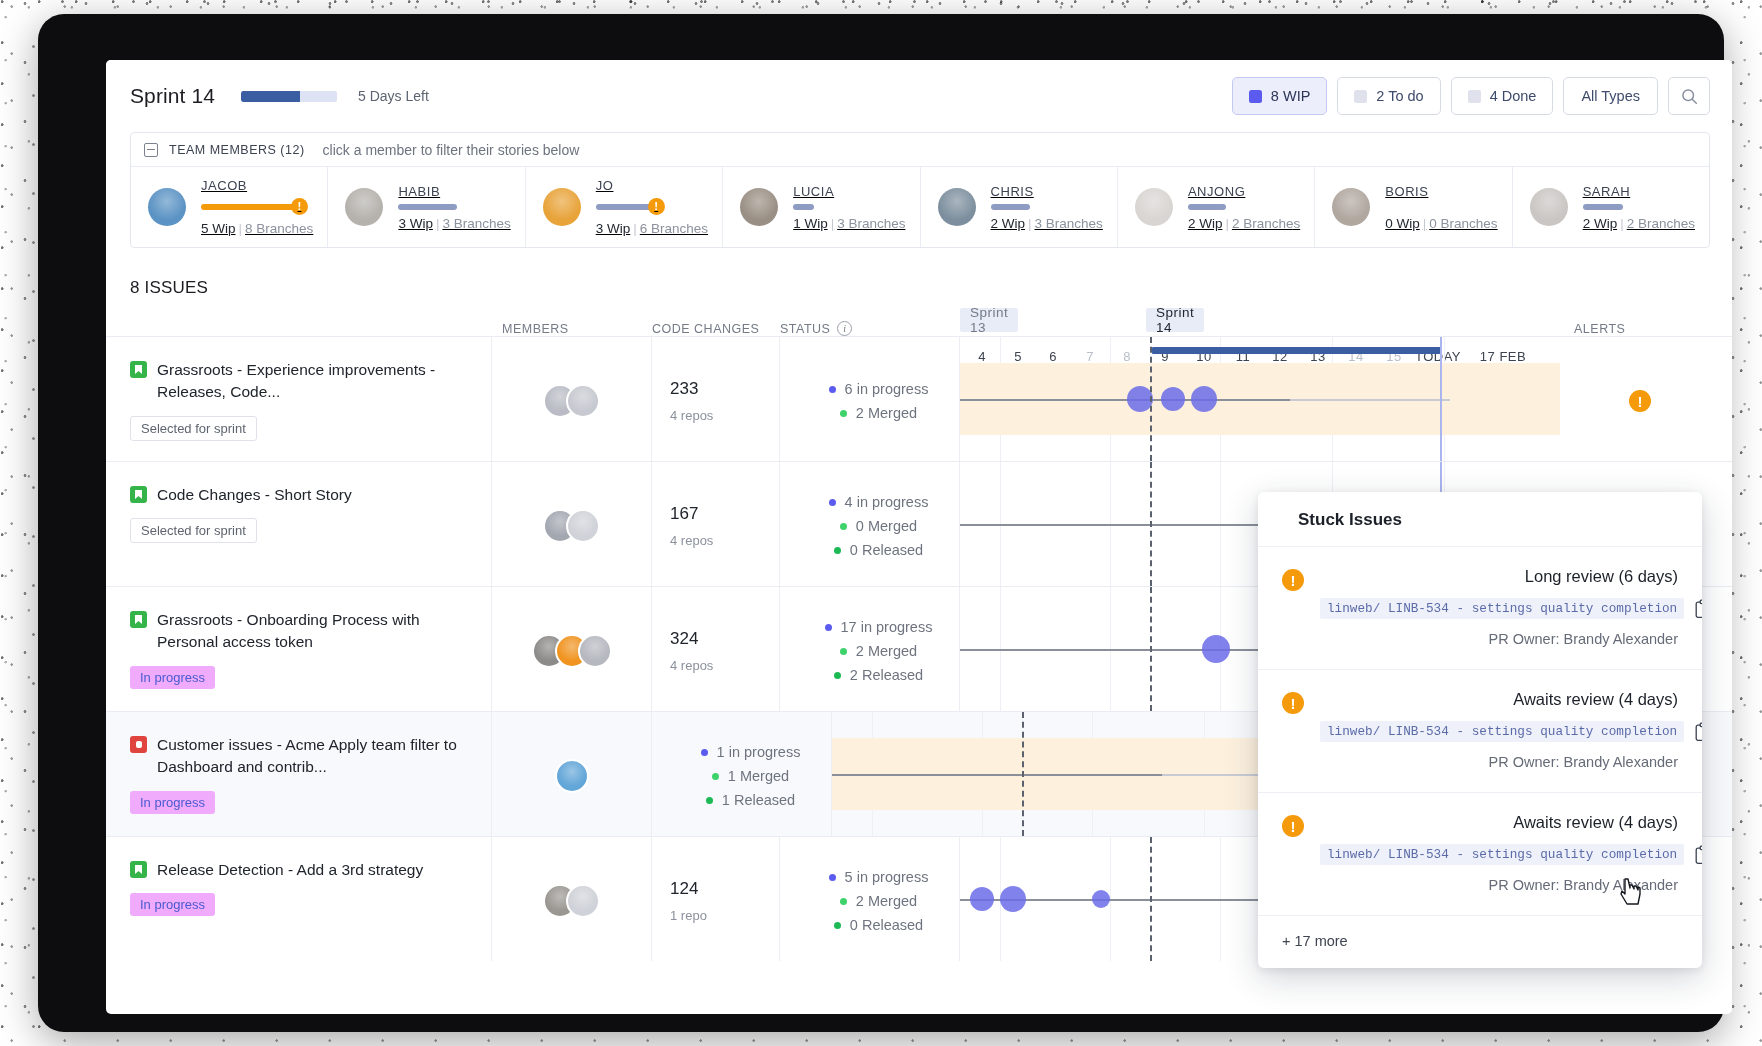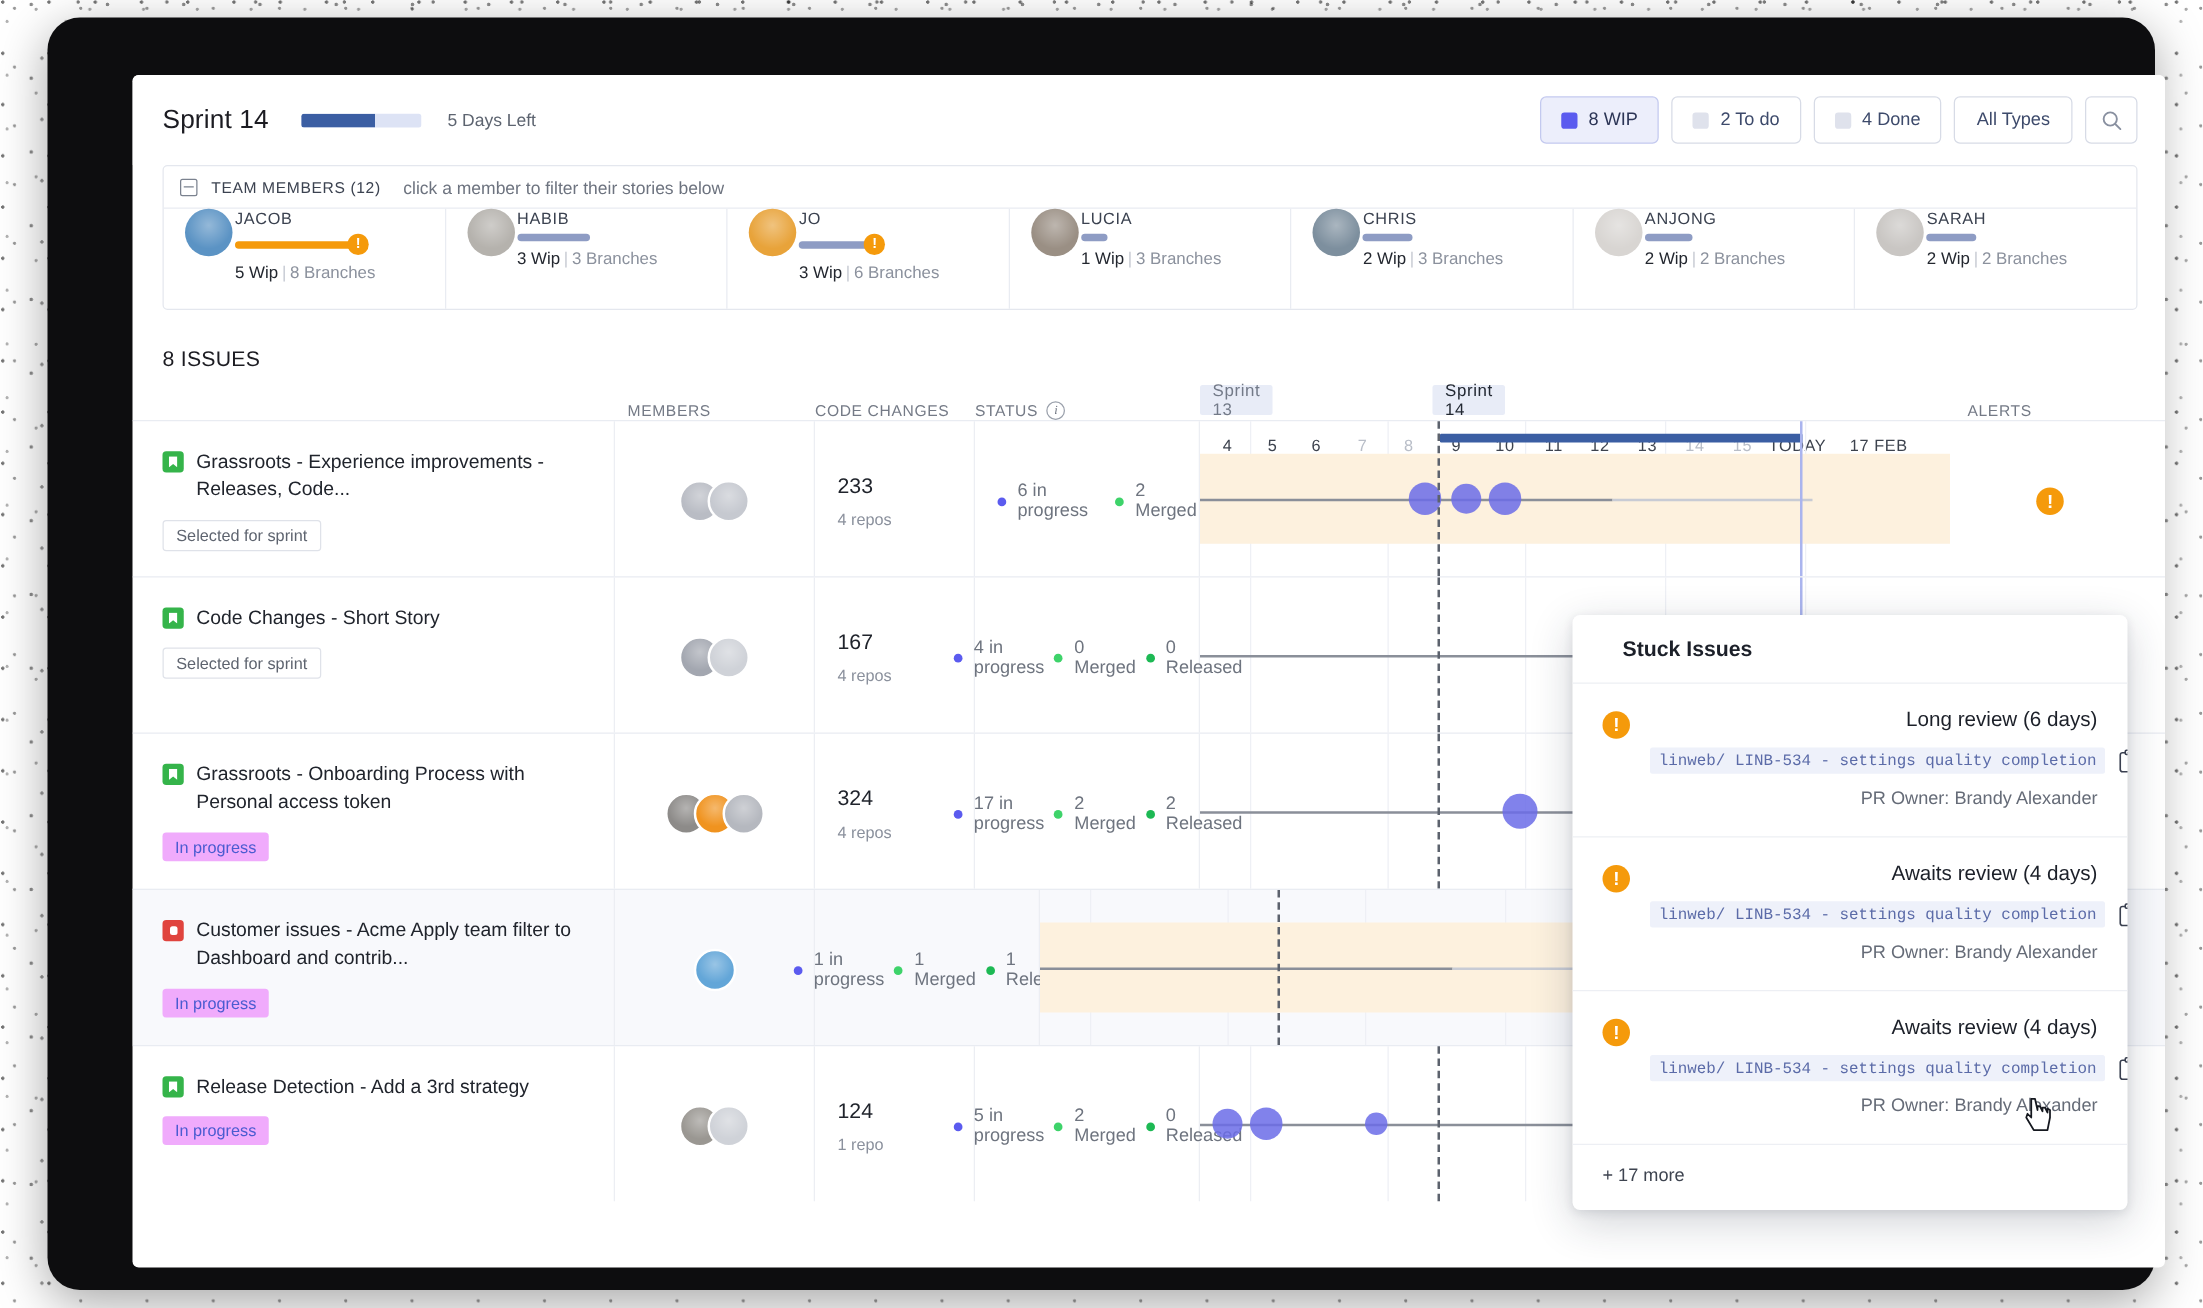--- a/index.html
+++ b/index.html
@@ -75,21 +75,21 @@
   .team-panel { margin: 0 22px 0 24px; border: 1px solid #e4e7ee; border-radius: 4px; }
   .team-head { height: 34px; display: flex; align-items: center; gap: 11px; padding: 0 13px; border-bottom: 1px solid #e9ecf2; }
   .collapse-box {
     width: 14px; height: 14px; border: 1.4px solid #7b828f; border-radius: 2px;
     display: flex; align-items: center; justify-content: center; cursor: pointer; flex: none;
   }
   .collapse-box i { display:block; width: 8px; height: 1.4px; background: #7b828f; }
   .team-label { font-size: 12.5px; letter-spacing: .5px; color: #3b4250; }
   .team-hint { font-size: 14px; color: #6d737f; margin-left: 7px; }
   .members-row { display: flex; height: 80px; }
-  .member { flex: 1 1 0; display: flex; gap: 2px; padding: 0 14px 0 17px; border-right: 1px solid #e9ecf2; cursor: pointer; }
+  .member { flex: 1 1 0; display: flex; align-items: center; gap: 15px; padding: 0 14px 0 17px; border-right: 1px solid #e9ecf2; cursor: pointer; text-decoration: underline; }
   .member:last-child { border-right: 0; }
   .avatar { width: 38px; height: 38px; border-radius: 50%; flex: none; background: #d4d7de; overflow: hidden; position: relative; }
   .avatar::after { content:""; position:absolute; inset:0; background: radial-gradient(circle at 50% 35%, rgba(255,255,255,.35), transparent 60%); }
   .m-body { flex: 1 1 auto; min-width: 0; }
   .m-name { font-size: 13px; letter-spacing: .55px; color: #3b4250; }
   .m-bar-row { display: flex; align-items: center; gap: 0; margin: 5px 0 6px; }
   .m-bar { height: 6px; border-radius: 3px; background: #8e9cc4; }
   .m-bar.warn { background: #f59a0b; }
   .m-alert { width: 17px; height: 17px; border-radius: 50%; background: #f59a0b; margin-left: -5px;
              display:flex; align-items:center; justify-content:center; color:#fff; font-size: 11.5px; font-weight: 700; line-height:1; flex:none;}
@@ -120,21 +120,21 @@
   .tick.dim { color: #b9bec8; }
   .tick.wide { white-space: nowrap; }
 
   .rows { position: relative; }
   .row { display: flex; border-top: 1px solid #e9ecf2; min-height: 125px; position: relative; }
   .row.alt { background: #f8f9fc; }
   .cell { padding: 22px 0 18px; position: relative; }
   .cell.c-issue { padding-left: 24px; padding-right: 18px; border-right: 1px solid #eceef3; }
   .cell.c-members { border-right: 1px solid #eceef3; display:flex; align-items:center; justify-content:center; }
   .cell.c-code { border-right: 1px solid #eceef3; display:flex; flex-direction:column; justify-content:center; align-items:flex-start; padding-left: 18px;}
-  .cell.c-status { border-right: 1px solid #eceef3; display:flex; flex-direction:row; justify-content:center; padding-left: 18px; gap: 8px;}
+  .cell.c-status { border-right: 1px solid #eceef3; display:flex; flex-direction:column; justify-content:center; padding-left: 18px; gap: 8px;}
   .cell.c-time { padding: 0; }
   .cell.c-alerts { display:flex; align-items:center; justify-content:center; }
 
   .issue-title-row { display: flex; gap: 10px; }
   .bookmark { width: 17px; height: 17px; border-radius: 3px; flex: none; margin-top: 2px;
               display:flex; align-items:center; justify-content:center; }
   .bookmark.story { background: #35b44a; }
   .bookmark.bug   { background: #e0443e; }
   .bookmark i { display:block; width: 7px; height: 9px; background: #fff; clip-path: polygon(0 0,100% 0,100% 100%,50% 68%,0 100%); }
   .bookmark.bug i { width: 6px; height: 7px; border-radius: 2px; clip-path: none; }
@@ -290,20 +290,30 @@
             </div>
           </div>
           <div class="member">
             <div class="avatar" style="background:#d8d5d2"></div>
             <div class="m-body">
               <div class="m-name">ANJONG</div>
               <div class="m-bar-row">
                 <div class="m-bar" style="width:38px"></div>
               </div>
               <div class="m-stats"><b>2 Wip</b><span class="sep">|</span>2 Branches</div>
+            </div>
+          </div>
+          <div class="member">
+            <div class="avatar" style="background:#b0a79f"></div>
+            <div class="m-body">
+              <div class="m-name">BORIS</div>
+              <div class="m-bar-row">
+                <div class="m-bar" style="width:0px"></div>
+              </div>
+              <div class="m-stats"><b>0 Wip</b><span class="sep">|</span>0 Branches</div>
             </div>
           </div>
           <div class="member">
             <div class="avatar" style="background:#c9c6c3"></div>
             <div class="m-body">
               <div class="m-name">SARAH</div>
               <div class="m-bar-row">
                 <div class="m-bar" style="width:39.9px"></div>
               </div>
               <div class="m-stats"><b>2 Wip</b><span class="sep">|</span>2 Branches</div>

